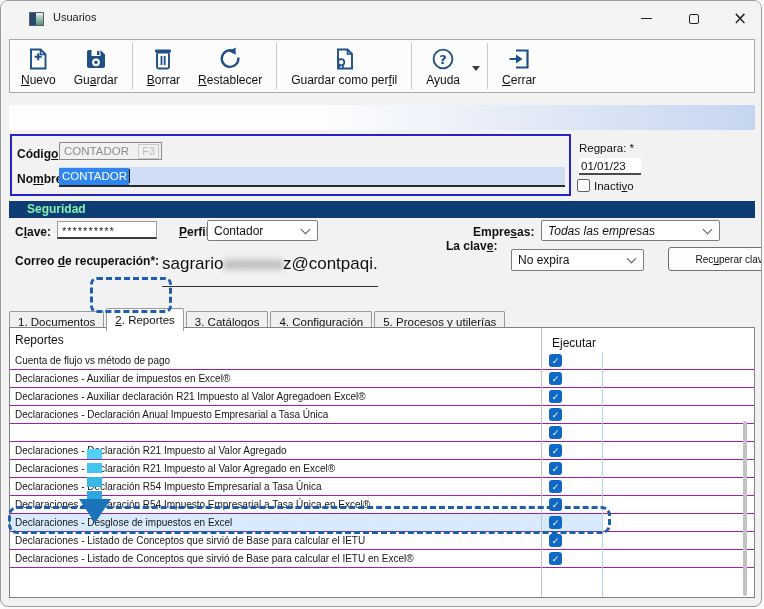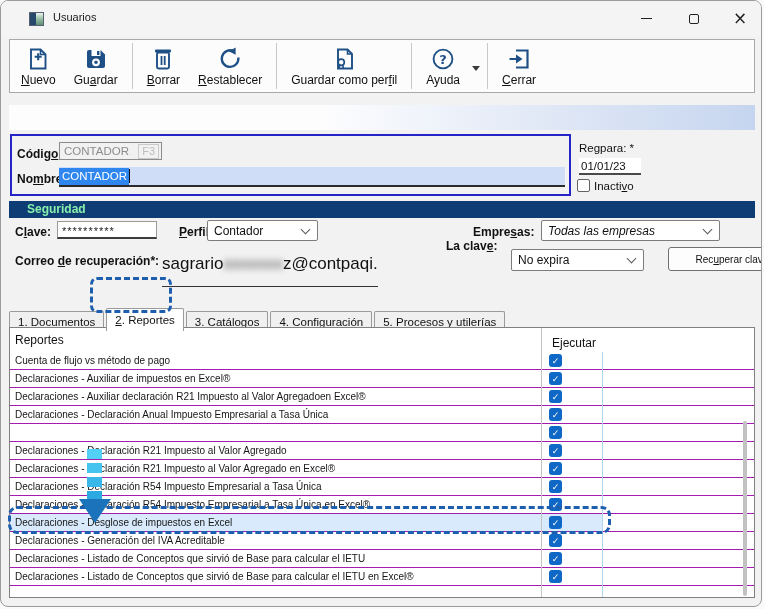--- a/index.html
+++ b/index.html
@@ -315,24 +315,20 @@
         </div>
         <div class="grow">
           <span class="rlabel">Declaraciones - Declaración R54 Impuesto Empresarial a Tasa Única en Excel®</span>
           <span class="rcheck checked"></span>
         </div>
         <div class="grow hl">
           <span class="rlabel">Declaraciones - Desglose de impuestos en Excel</span>
           <span class="rcheck checked"></span>
         </div>
         <div class="grow">
-          <span class="rlabel">Declaraciones - Generación del IVA Acreditable</span>
-          <span class="rcheck checked"></span>
-        </div>
-        <div class="grow">
           <span class="rlabel">Declaraciones - Listado de Conceptos que sirvió de Base para calcular el IETU</span>
           <span class="rcheck checked"></span>
         </div>
         <div class="grow">
           <span class="rlabel">Declaraciones - Listado de Conceptos que sirvió de Base para calcular el IETU en Excel®</span>
           <span class="rcheck checked"></span>
         </div>
     </div>
     <div class="vline-gray"></div>
     <div class="vline-blue"></div>

